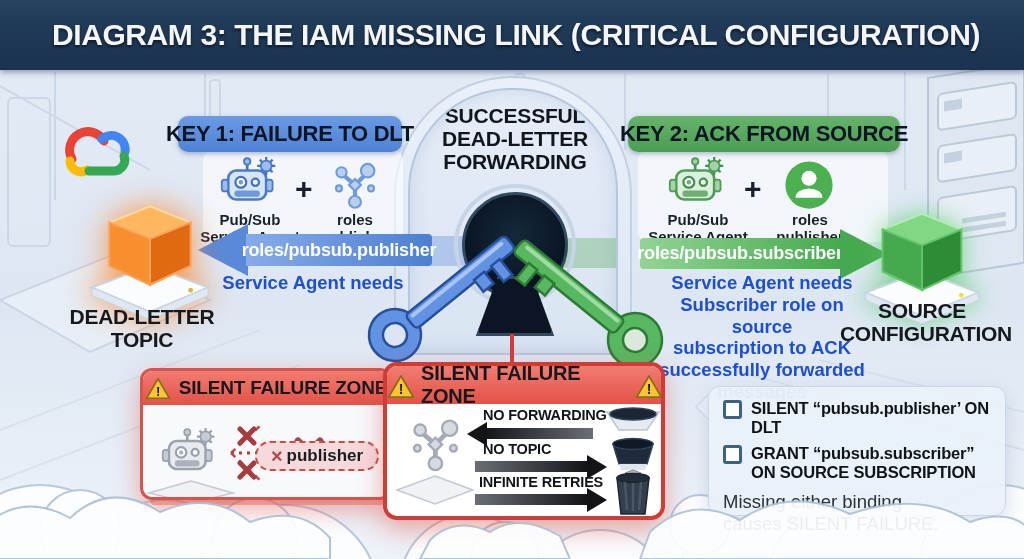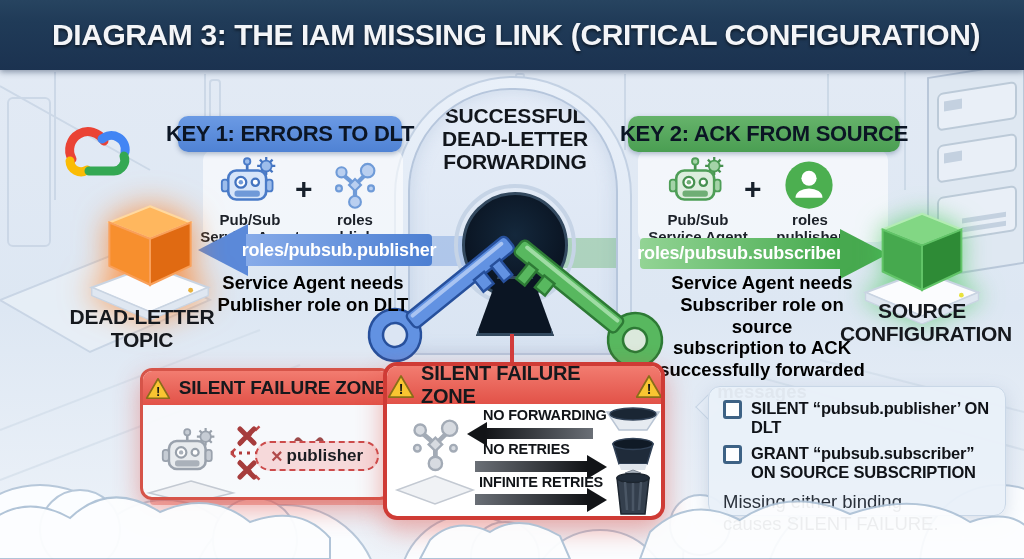--- a/index.html
+++ b/index.html
@@ -62,21 +62,21 @@
   .band-blue { left:246px; top:234px; width:186px; height:32px;
                background:linear-gradient(90deg,#87abe9,#4c7fd2); border-radius:0 4px 4px 0; }
   .head-blue { left:198px; top:224px; width:0; height:0; z-index:5;
                border-top:26px solid transparent; border-bottom:26px solid transparent;
                border-right:50px solid #5b89d9; }
   .band-green { left:640px; top:238px; width:200px; height:31px;
                 background:linear-gradient(90deg,#93d495,#45aa4d); border-radius:4px 0 0 4px; }
   .head-green { left:840px; top:229px; width:0; height:0; z-index:5;
                 border-top:25px solid transparent; border-bottom:25px solid transparent;
                 border-left:48px solid #47a94f; }
-  .note { z-index:5; font-size:18.5px; font-weight:600; color:#000000; line-height:1.18; }
+  .note { z-index:5; font-size:18.5px; font-weight:600; color:#1d4ed8; line-height:1.18; }
 
   
   .entity-label { z-index:5; font-size:21px; font-weight:800; color:#15181d;
                   line-height:1.08; letter-spacing:-.3px; }
 
   
   .zone { z-index:6; border-radius:12px; overflow:hidden;
           box-shadow:0 10px 26px rgba(225,75,65,.45); }
   .zone-left { left:140px; top:368px; width:252px; height:132px; border:3px solid #d65449;
                background:rgba(248,250,252,.94); }
@@ -222,21 +222,21 @@
     <circle cx="0" cy="0" r="27" fill="#58b85f" stroke="#2d7a35" stroke-width="2.5"></circle>
     <circle cx="0" cy="0" r="12" fill="#dbe9dc" stroke="#2d7a35" stroke-width="2.5"></circle>
     <rect x="20" y="-9" width="130" height="18" rx="5" fill="#58b85f" stroke="#2d7a35" stroke-width="2.5"></rect>
     <rect x="98" y="7" width="13" height="15" fill="#58b85f" stroke="#2d7a35" stroke-width="2.5"></rect>
     <rect x="120" y="7" width="11" height="20" fill="#58b85f" stroke="#2d7a35" stroke-width="2.5"></rect>
     <line x1="26" y1="-4" x2="142" y2="-4" stroke="#9fdca4" stroke-width="4" stroke-linecap="round"></line>
   </g>
 </svg>
 
 <div class="abs banner banner-blue">
-  <span>KEY 1: ERRORS TO DLT</span>
+  <span>KEY 1: FAILURE TO DLT</span>
 </div>
 <div class="abs icon-panel panel1"></div>
 <div class="abs robot-blue" style="left:220px;top:156px;z-index:5;">
   <svg width="58" height="58" viewBox="0 0 64 64">
     <line x1="30" y1="8" x2="30" y2="16" class="rb-line" stroke-width="3"></line>
     <circle cx="30" cy="6" r="3.5" class="rb-part" stroke-width="2"></circle>
     <circle cx="51" cy="11" r="6" class="rb-part" stroke-width="2"></circle>
     <path d="M51 1v4 M51 17v4 M41 11h4 M57 11h4 M44 4l3 3 M55 15l3 3 M58 4l-3 3 M47 15l-3 3" class="rb-line" stroke-width="2.5"></path>
     <rect x="9" y="16" width="42" height="32" rx="9" class="rb-body" stroke-width="3"></rect>
     <rect x="2" y="26" width="7" height="13" rx="3" class="rb-part" stroke-width="2"></rect>
@@ -268,21 +268,20 @@
 <div class="abs caption ctr" style="left:318px;top:212px;width:74px;">
   <span>roles</span><br>
   <span>publisher</span>
 </div>
 <div class="abs head-blue"></div>
 <div class="abs arrow-band band-blue">
   <span>roles/pubsub.publisher</span>
 </div>
 <div class="abs note ctr" style="left:205px;top:272px;width:216px;">
   <span>Service Agent needs</span><br>
-  <span>Publisher role on DLT</span>
 </div>
 
 <div class="abs banner banner-green">
   <span>KEY 2: ACK FROM SOURCE</span>
 </div>
 <div class="abs icon-panel panel2"></div>
 <div class="abs robot-green" style="left:668px;top:156px;z-index:5;">
   <svg width="58" height="58" viewBox="0 0 64 64">
     <line x1="30" y1="8" x2="30" y2="16" class="rb-line" stroke-width="3"></line>
     <circle cx="30" cy="6" r="3.5" class="rb-part" stroke-width="2"></circle>
@@ -440,21 +439,21 @@
           <circle cx="13" cy="36" r="3.5"></circle>
         <circle cx="51" cy="36" r="3.5"></circle>
         <rect x="27" y="27" width="10" height="10" transform="rotate(45 32 32)"></rect>
       </g>
     </svg>
 
     <div class="c-row-label" style="left:96px;top:3px;">NO FORWARDING</div>
     <div class="c-arrow left" style="left:98px;top:24px;width:108px;"></div>
     <div class="c-head left" style="left:80px;top:18px;"></div>
 
-    <div class="c-row-label" style="left:96px;top:37px;">NO RETRIES</div>
+    <div class="c-row-label" style="left:96px;top:37px;">NO TOPIC</div>
     <div class="c-arrow right" style="left:88px;top:57px;width:112px;"></div>
     <div class="c-head right" style="left:200px;top:51px;"></div>
 
     <div class="c-row-label" style="left:92px;top:70px;">INFINITE RETRIES</div>
     <div class="c-arrow right" style="left:88px;top:90px;width:112px;"></div>
     <div class="c-head right" style="left:200px;top:84px;"></div>
 
     <svg style="position:absolute;left:218px;top:2px;" width="56" height="110" viewBox="0 0 56 110">
       <g>
         <path d="M2 6 L54 6 L42 24 L14 24 Z" fill="#e6ebf1" stroke="#b9c5d4" stroke-width="1.5"></path>

